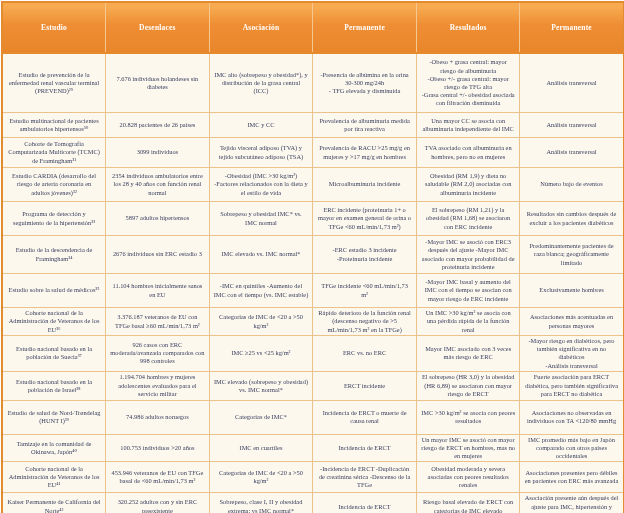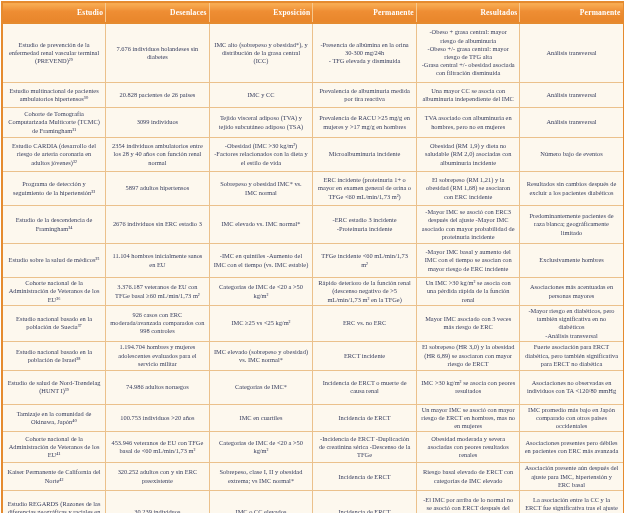--- a/index.html
+++ b/index.html
@@ -4,21 +4,21 @@
 <style>
   html,body{margin:0;padding:0;background:#fff;}
   body{width:624px;height:513px;overflow:hidden;font-family:"Liberation Serif","DejaVu Serif",serif;}
   .wrap{width:622px;margin:0 auto;padding-top:1px;}
   table{border-collapse:collapse;table-layout:fixed;width:622px;border:2px solid #E58B2F;}
   col{width:103.6px;}
   thead th{
     background:linear-gradient(#F7AA50 8%,#EE8D33 45%,#E8862B 100%);
     color:#ffffff;font-weight:bold;font-size:7.5px;height:15px;
     border-left:1px solid #F6C88F;border-bottom:2px solid #E58B2F;
-    padding:2px 2px;letter-spacing:.2px;text-align:right;
+    padding:17px 2px;letter-spacing:.2px;
   }
   thead th:first-child{border-left:none;}
   tbody td{
     background:#FDF8EE;color:#3A4060;font-size:6.4px;line-height:1.28;
     border:1px solid #EBC18C;text-align:center;vertical-align:middle;
     padding:1px 4px;white-space:pre-line;word-wrap:break-word;
   }
   
   tbody tr:nth-child(1) td{height:56px;}
   tbody tr:nth-child(2) td{height:22px;}
@@ -46,21 +46,21 @@
         <col>
         <col>
         <col>
         <col>
         <col>
       </colgroup>
     <thead>
       <tr>
         <th>Estudio</th>
         <th>Desenlaces</th>
-        <th>Exposición</th>
+        <th>Asociación</th>
         <th>Permanente</th>
         <th>Resultados</th>
         <th>Permanente</th>
       </tr>
     </thead>
     <tbody id="tbody">
         <tr>
           <td>Estudio de prevención de la enfermedad renal vascular terminal (PREVEND)²⁹</td>
           <td>7.676 individuos holandeses sin diabetes</td>
           <td>IMC alto (sobrepeso y obesidad*), y distribución de la grasa central (ICC)</td>

